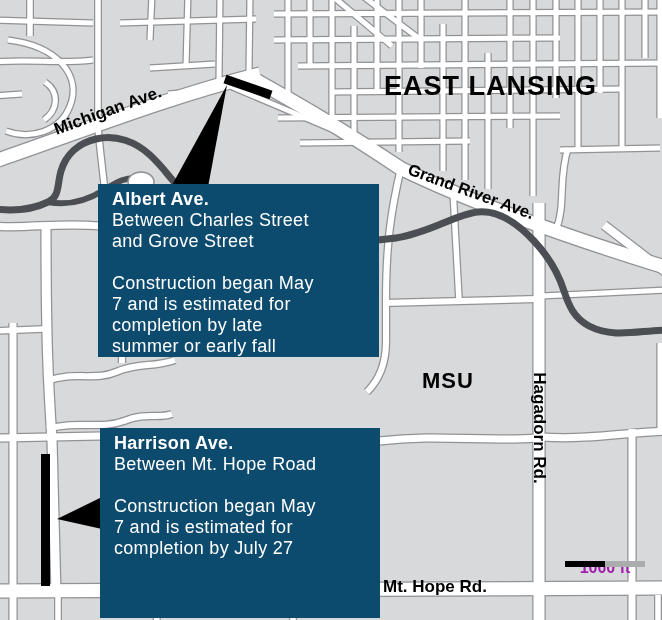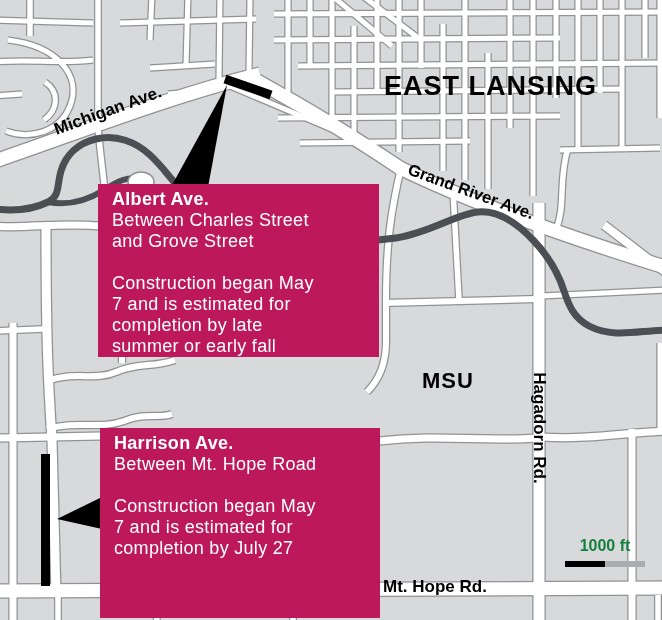--- a/index.html
+++ b/index.html
@@ -16,30 +16,30 @@
     font-size:22px;font-weight:bold;line-height:30px;letter-spacing:1px;}
   .lbl-michigan{left:38px;top:101px;width:140px;text-align:center;
     font-size:17px;font-weight:bold;transform:rotate(-20deg);}
   .lbl-grandriver{left:391px;top:182px;width:160px;text-align:center;
     font-size:16.5px;font-weight:bold;transform:rotate(20deg);}
   .lbl-hagadorn{left:469px;top:418px;width:140px;text-align:center;
     font-size:17px;font-weight:bold;transform:rotate(90deg);}
   .lbl-mthope{left:383px;top:577px;width:132px;
     font-size:17px;font-weight:bold;}
   .callout{
-    position:absolute;background:#be185d;color:#fff;
+    position:absolute;background:#0c4a6e;color:#fff;
     font-size:18px;line-height:21px;letter-spacing:0.3px;
     padding:5px 0 12px 14px;box-sizing:border-box;overflow:hidden;
   }
   .callout .title{font-weight:bold;}
   .callout .gap{height:21px;}
   .callout-albert{left:98px;top:184px;width:281px;height:173px;}
   .callout-harrison{left:100px;top:428px;width:280px;height:190px;}
   .scalebox{position:absolute;left:565px;top:536px;width:80px;text-align:center;}
-  .scalebox .scaletext{font-size:16px;font-weight:bold;color:#15803d;line-height:20px;}
+  .scalebox .scaletext{font-size:16px;font-weight:bold;color:#a21caf;line-height:20px;margin-top:22px;}
   .scalebar{position:absolute;left:565px;top:561px;width:80px;height:6px;display:flex;}
   .scalebar .seg1{width:40px;height:6px;}
   .scalebar .seg2{width:40px;height:6px;}
 </style>
 </head>
 <body>
 
 <div class="stage">
 
   <svg id="map-svg" width="662" height="620" viewBox="0 0 662 620">

